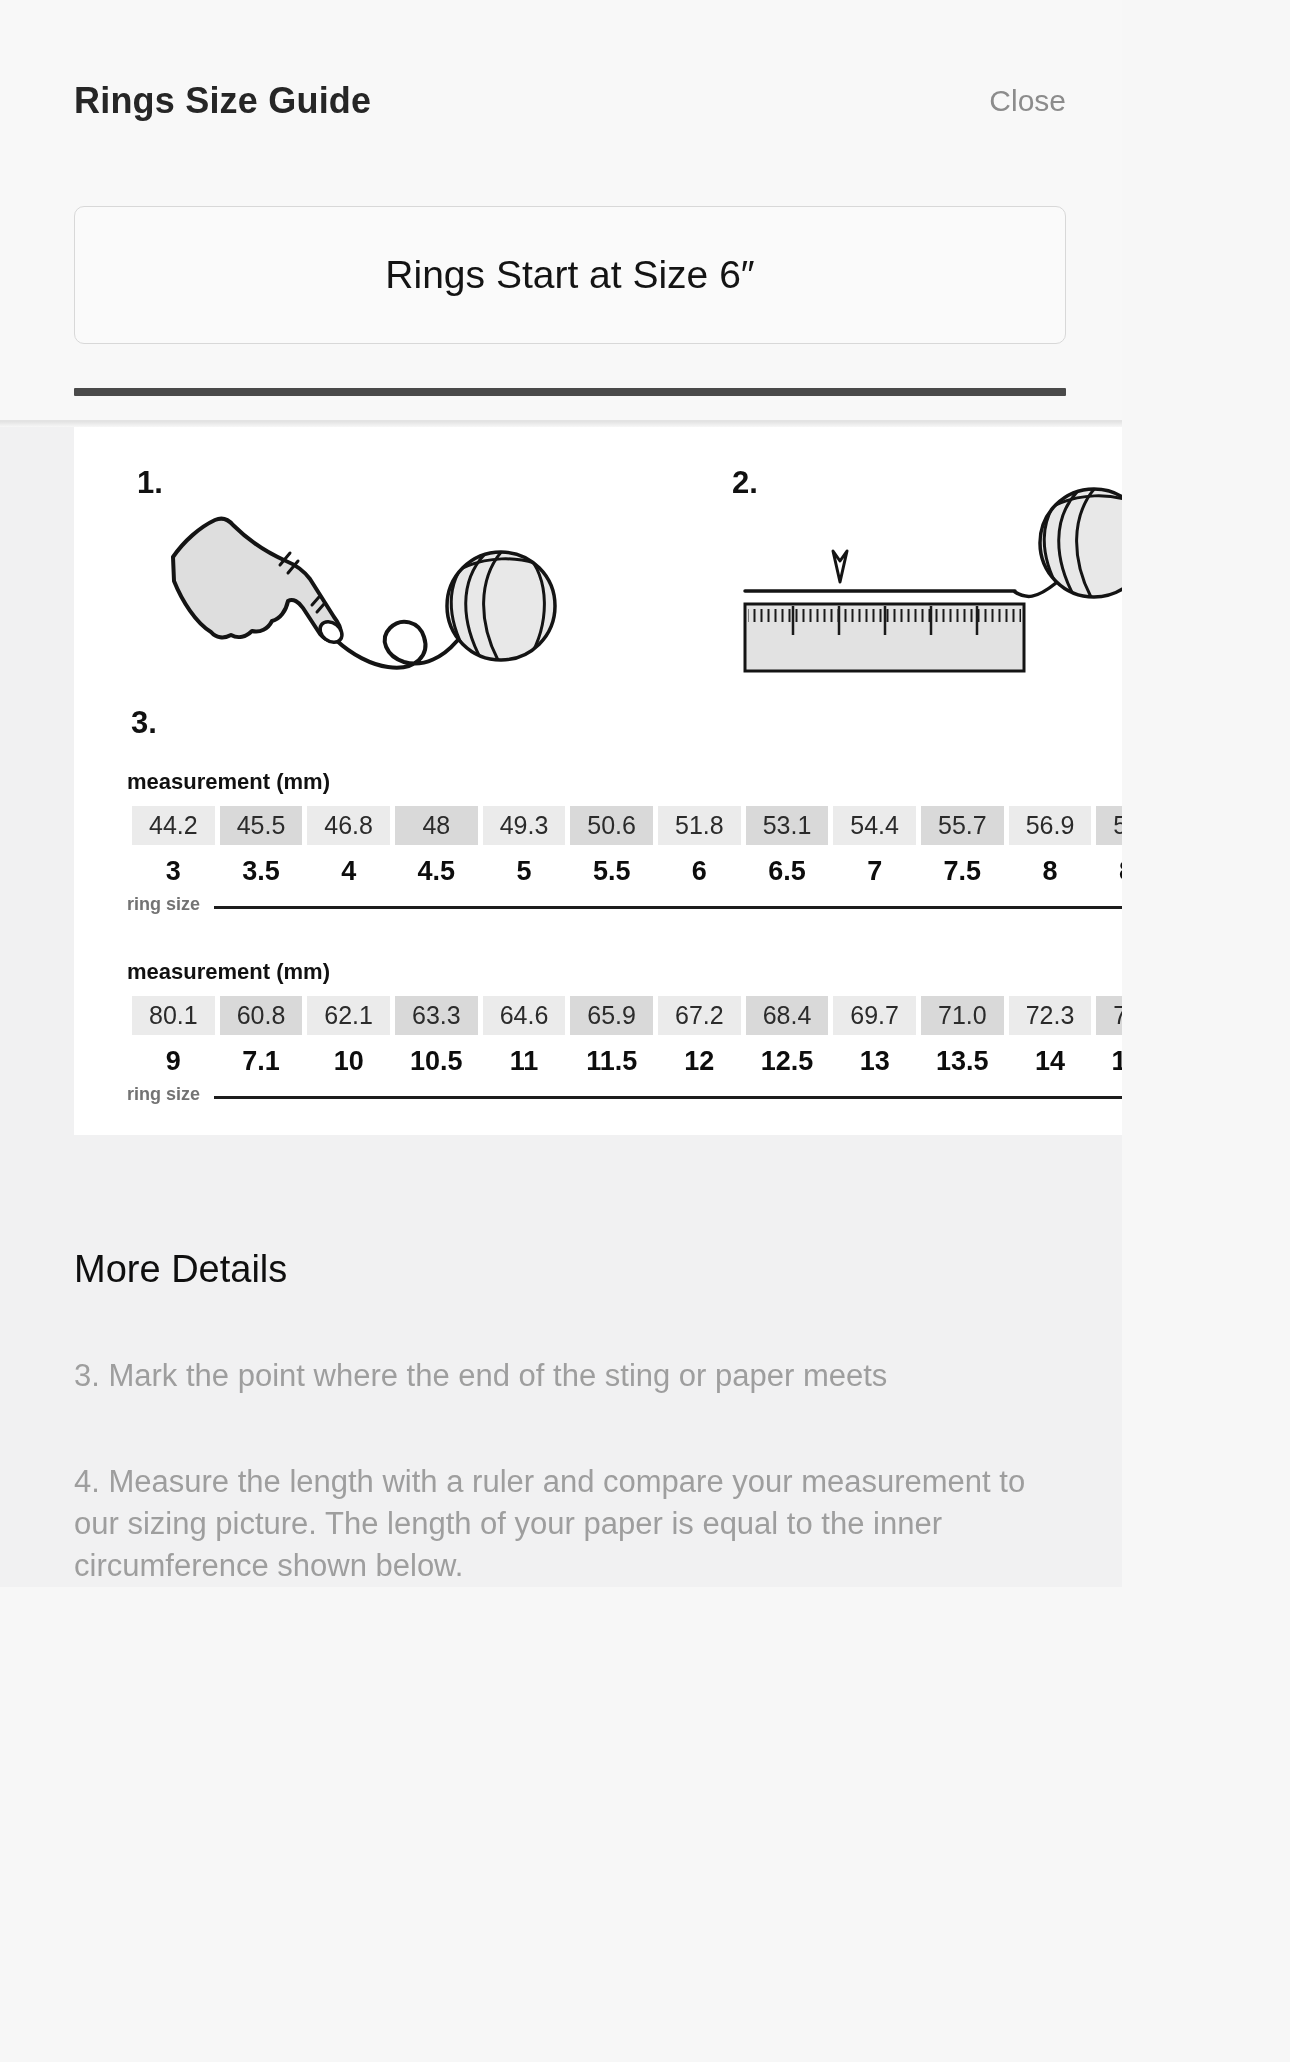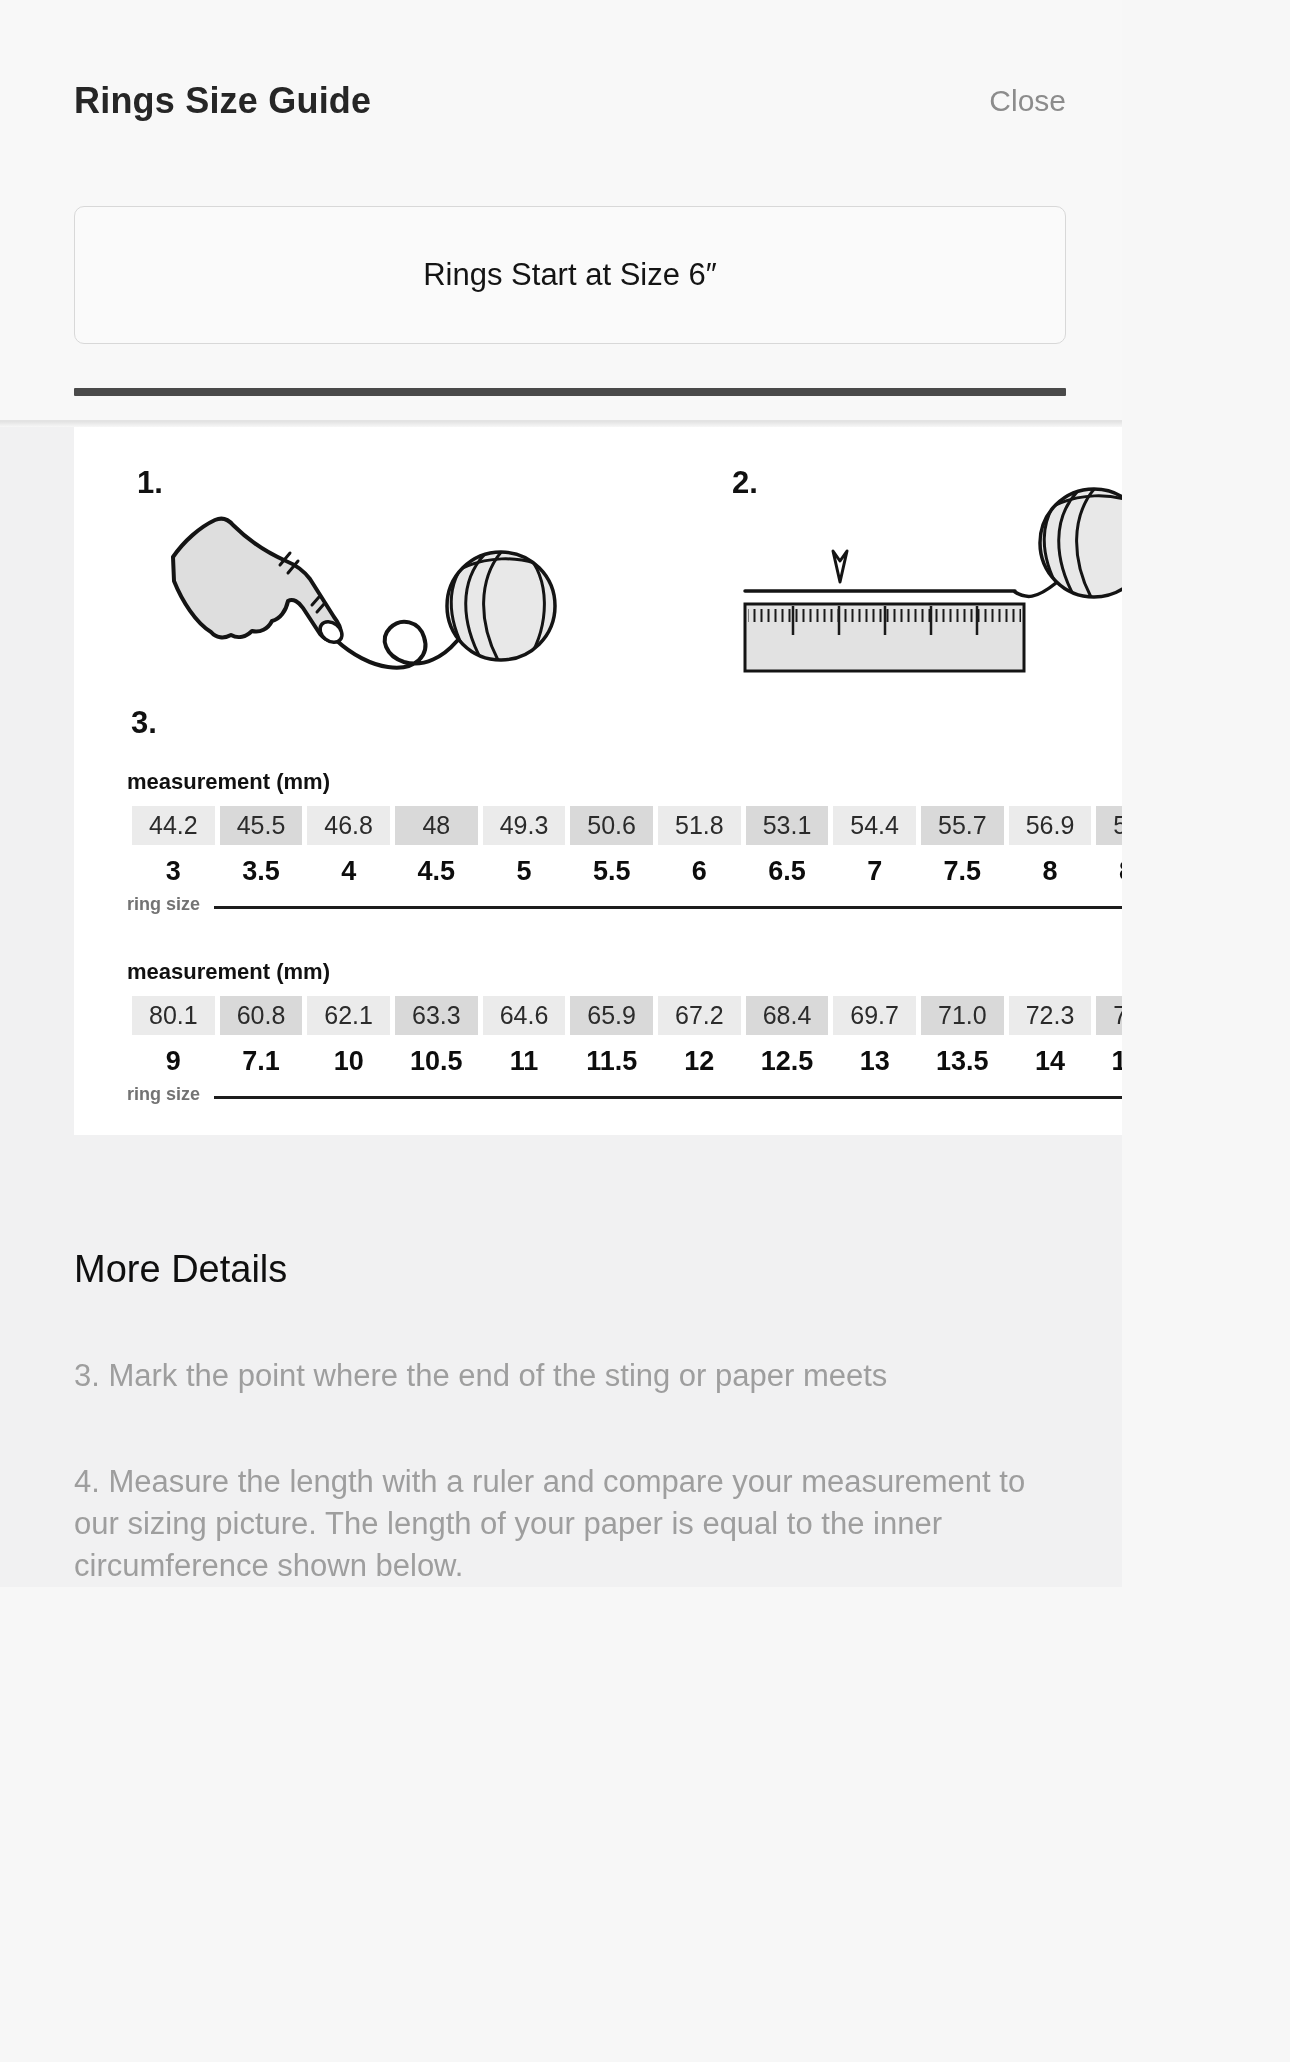--- a/index.html
+++ b/index.html
@@ -24,21 +24,21 @@
   }
   .close-btn{
     background:none;border:none;padding:0;margin:0;cursor:pointer;
     font-family:inherit;font-size:30px;line-height:46px;font-weight:400;color:#8c8c8c;
   }
   .size-box{
     margin-top:82px;height:138px;box-sizing:border-box;
     border:1px solid #d8d8d8;border-radius:10px;background:#fafafa;
     display:flex;align-items:center;justify-content:center;cursor:pointer;
   }
-  .size-box span{font-size:31px;color:#141414;}
+  .size-box span{font-size:39px;color:#141414;}
   .tab-indicator{margin-top:44px;height:8px;background:#4a4a4a;border-radius:1px;}
   .header-shadow{height:6px;background:linear-gradient(rgba(0,0,0,0.09),rgba(0,0,0,0));}
 
   
   .content{background:#f1f1f2;}
   .guide-card{
     margin:0 56px 0 74px;width:1160px;height:708px;box-sizing:border-box;
     background:#ffffff;overflow:hidden;
   }
   .illustrations{position:relative;width:1160px;height:240px;margin-top:38px;}

